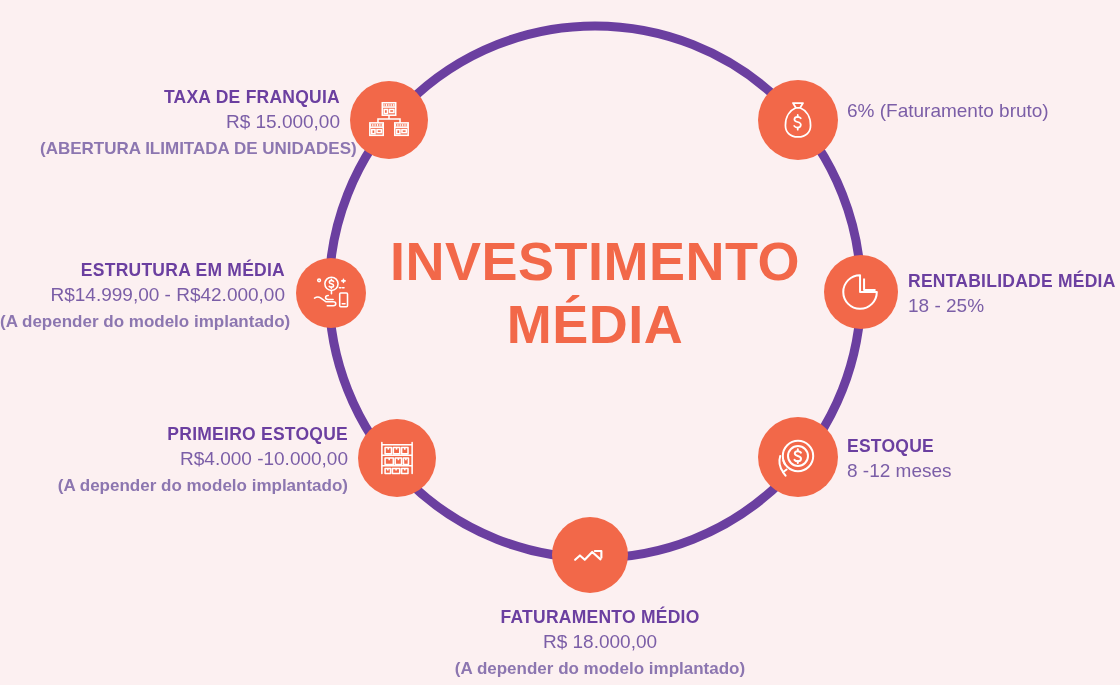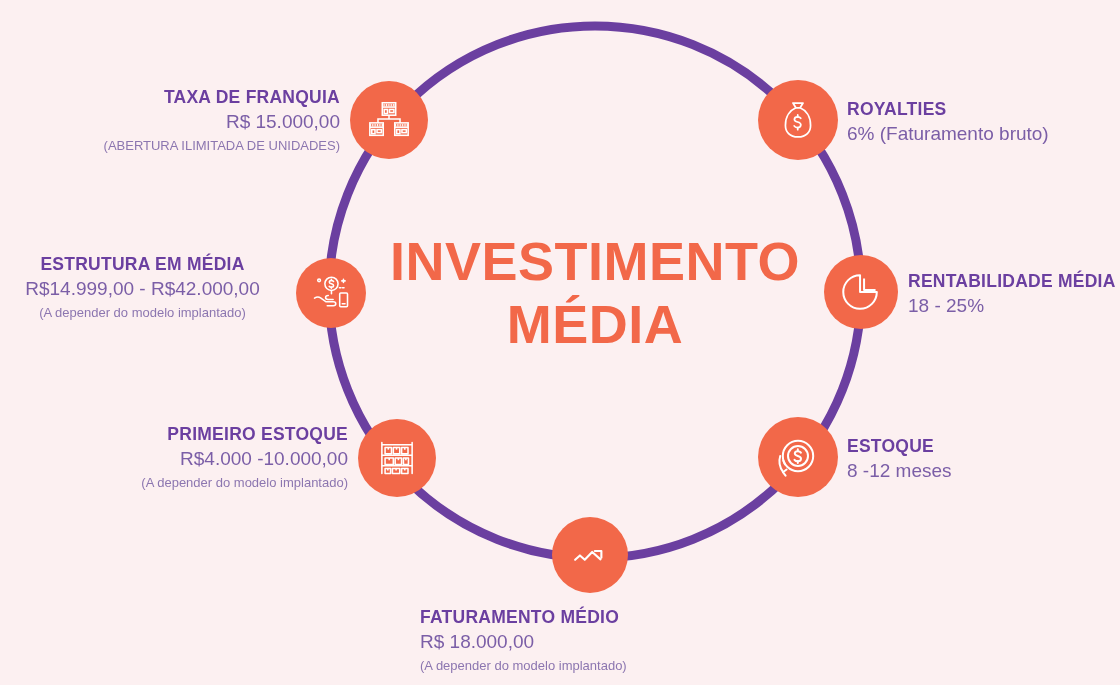--- a/index.html
+++ b/index.html
@@ -68,28 +68,28 @@
   }
   .label .val {
     color: #7B5EA7;
     font-weight: 400;
     font-size: 19px;
     line-height: 1.42;
     white-space: nowrap;
   }
   .label .sub {
     color: #8C76B0;
-    font-weight: 400;
-    font-size: 13px;
+    font-weight: 700;
+    font-size: 17px;
     line-height: 1.5;
     white-space: nowrap;
   }
   .label.right { text-align: left; }
   .label.left  { text-align: right; }
-  .label.center{ text-align: left; }
+  .label.center{ text-align: center; }
 </style>
 </head>
 <body>
 
 <div id="stage">
 
   <svg class="ring-svg" viewBox="0 0 1120 685">
     <circle cx="595" cy="292" r="266" fill="none" stroke="#6B3FA0" stroke-width="9"></circle>
   </svg>
 
@@ -134,42 +134,41 @@
     <span>
       <svg width="44" height="44" viewBox="0 0 48 48" fill="none" stroke="#fff" stroke-width="1.9" stroke-linejoin="round">
         <path d="M18.5 5.5h11l-3.2 5.2h-4.6L18.5 5.5z"></path>
         <path d="M21.7 10.7c-5.6 2.4-11.4 8.6-11.4 19.2 0 7 4.6 12.6 13.7 12.6s13.7-5.6 13.7-12.6c0-10.6-5.8-16.8-11.4-19.2"></path>
         <path d="M27 22.2c-.7-1-2-1.6-3.4-1.6-2 0-3.5 1.1-3.5 2.8 0 3.8 7 1.8 7 5.8 0 1.8-1.6 3-3.7 3-1.5 0-2.9-.7-3.6-1.8" stroke-linecap="round"></path>
         <path d="M23.7 18.5v2.2M23.7 32.2v2.3" stroke-linecap="round"></path>
       </svg>
     </span>
   </div>
   <div class="label right" style="left:847px; top:98px; width:260px;">
-    <div class="ttl">ROYALTIES</div>
     <div class="val">6% (Faturamento bruto)</div>
   </div>
 
   <div class="node" style="left:296px; top:258px; width:70px; height:70px;">
     <span>
       <svg width="44" height="44" viewBox="0 0 48 48" fill="none" stroke="#fff" stroke-width="1.7" stroke-linecap="round" stroke-linejoin="round">
         <circle cx="24.5" cy="14" r="7.2"></circle>
         <path d="M26.8 11.4c-.5-.6-1.4-1-2.3-1-1.3 0-2.3.7-2.3 1.8 0 2.4 4.6 1.2 4.6 3.7 0 1.2-1 1.9-2.4 1.9-1 0-1.9-.4-2.4-1.1"></path>
         <path d="M24.4 9.1v1.2M24.4 17.6v1.3"></path>
         <path d="M24.5 21.2v3.6"></path>
         <circle cx="11" cy="10.2" r="1.5"></circle>
         <path d="M37.6 9v3.6M35.8 10.8h3.6"></path>
         <path d="M33.2 18.3h1.6M36.6 18.3h1.6"></path>
         <path d="M21 26.8c-1.7 0-2.9 1-2.9 2.2 0 1.1 1 2 2.6 2h5.6"></path>
         <path d="M6 29.6c2.4-1.5 4.6-1.6 6.6-.2l6.1 4.2h7.8c1.6 0 2.7 1 2.7 2.2s-1.1 2.2-2.7 2.2h-6.6"></path>
         <rect x="33.5" y="24" width="8.5" height="15" rx="1.1"></rect>
         <path d="M36.3 35.8h3"></path>
       </svg>
     </span>
   </div>
-  <div class="label left" style="left:0px; top:253px; width:285px;text-align:center;">
+  <div class="label left" style="left:0px; top:259px; width:285px;">
     <div class="ttl">ESTRUTURA EM MÉDIA</div>
     <div class="val">R$14.999,00 - R$42.000,00</div>
     <div class="sub">(A depender do modelo implantado)</div>
   </div>
 
   <div class="node" style="left:824px; top:255px; width:74px; height:74px;">
     <span>
       <svg width="46" height="46" viewBox="0 0 48 48" fill="none" stroke="#fff" stroke-width="2.1" stroke-linejoin="round">
         <path d="M23 6.5a17.5 17.5 0 1 0 17.5 17.5H23V6.5z"></path>
         <path d="M27.2 9.8v12h12"></path>

